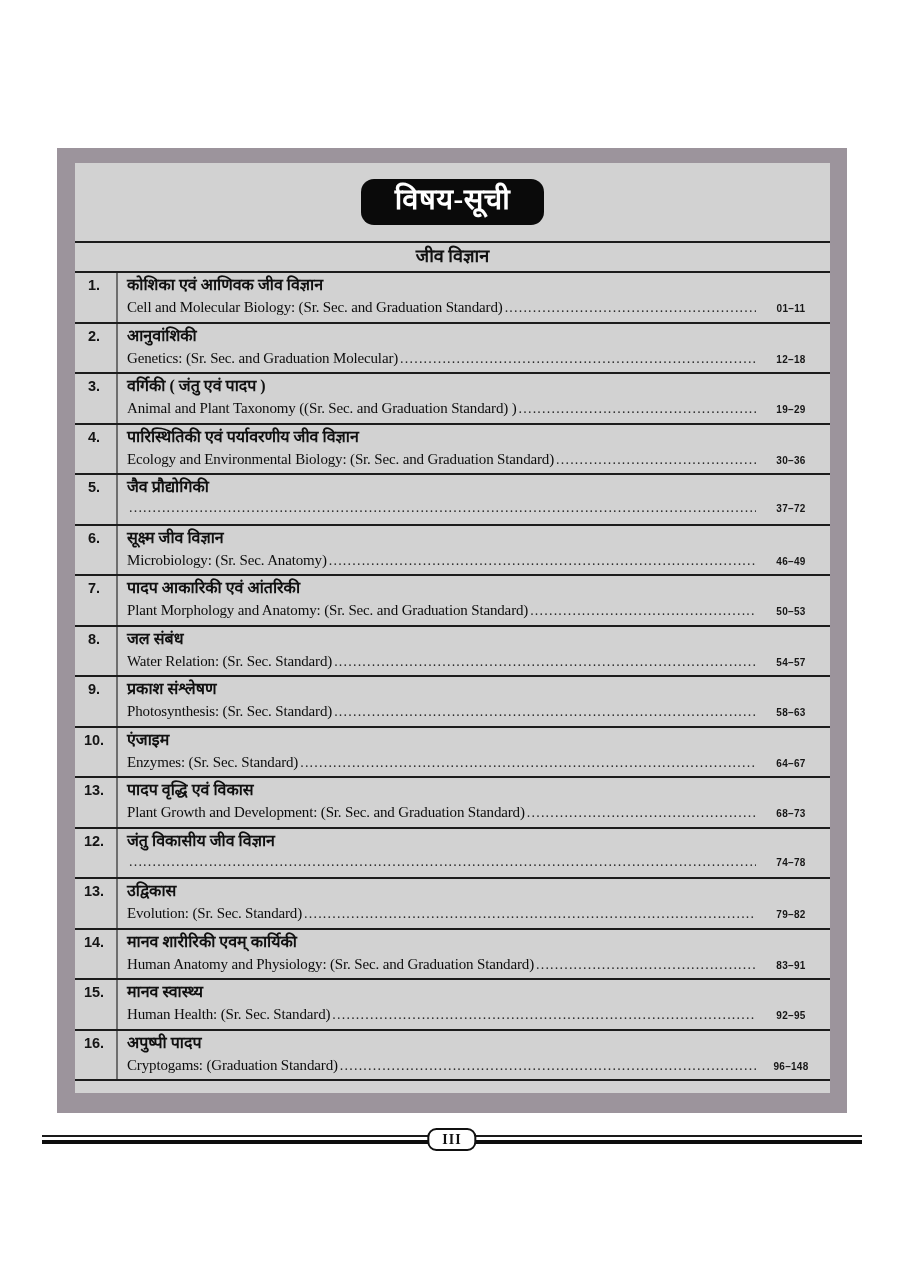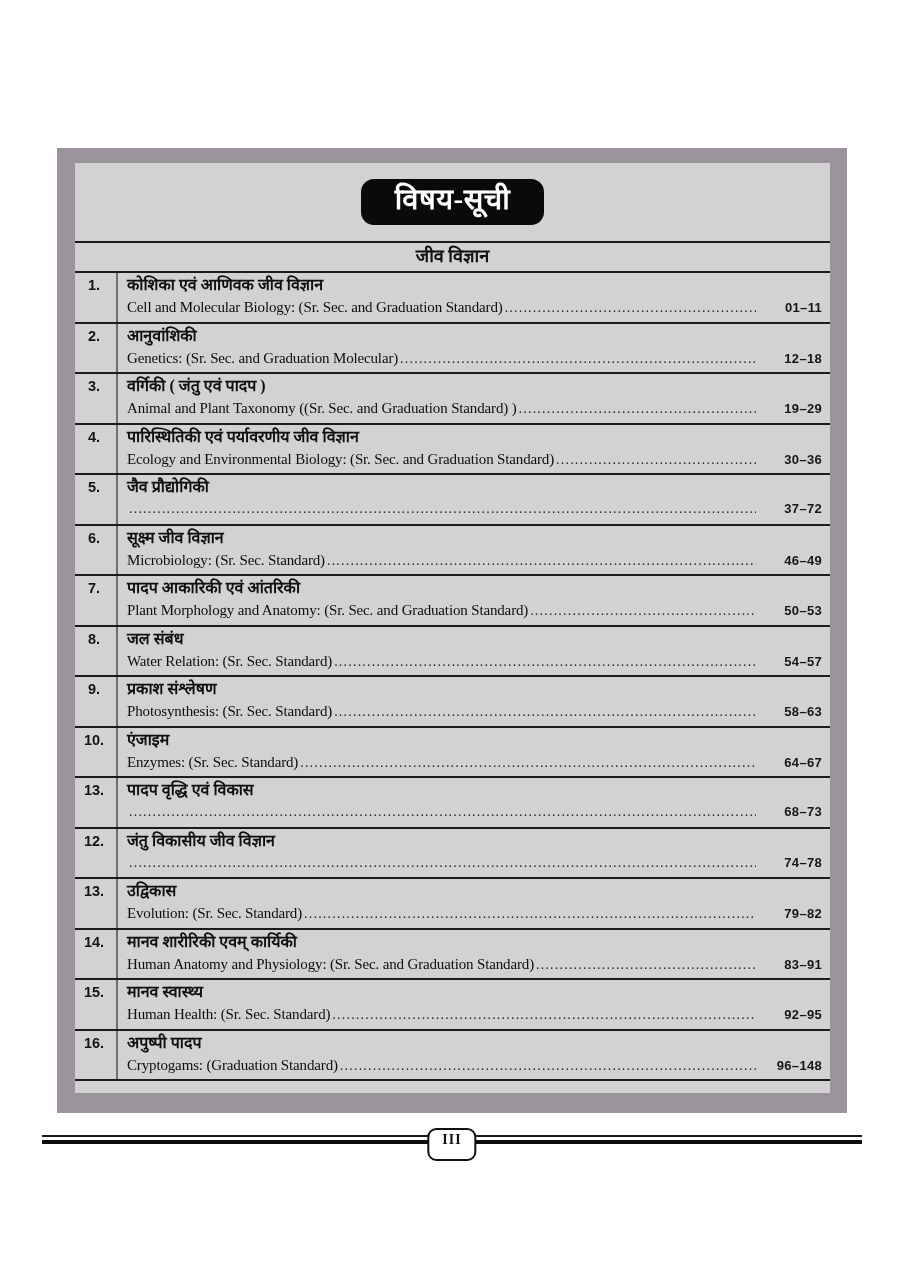--- a/index.html
+++ b/index.html
@@ -166,22 +166,22 @@
     margin: 0 4px 0 2px;
     font-size: 14px;
     color: #2a2a2a;
     letter-spacing: 1.2px;
     line-height: 1;
     font-family: "Liberation Serif", "DejaVu Serif", serif;
   }
   .pageno {
     flex: 0 0 auto;
     width: 62px;
-    text-align: right;
-    font-size: 13px;
+    text-align: center;
+    font-size: 10px;
     font-weight: bold;
     color: #161616;
     font-family: "Liberation Sans", "DejaVu Sans", sans-serif;
     letter-spacing: 0.3px;
   }
 
   
   .footer {
     position: absolute;
     left: 42px;
@@ -206,21 +206,21 @@
     background: #0d0d0d;
   }
   .footer-badge {
     position: absolute;
     left: 50%;
     top: -5px;
     transform: translateX(-50%);
     background: #ffffff;
     border: 2px solid #111111;
     border-radius: 9px;
-    padding: 2px 13px 12px 13px;
+    padding: 2px 13px 2px 13px;
     font-size: 14px;
     font-weight: bold;
     color: #111111;
     font-family: "Liberation Serif", "DejaVu Serif", serif;
     letter-spacing: 1px;
     line-height: 1.1;
   }
 </style>
 </head>
 <body>
@@ -286,21 +286,21 @@
         <div class="en-line">
           <span class="leader">...................................................................................................................................................................</span>
           <span class="pageno">37–72</span>
         </div>
       </div>
       <div class="toc-row">
         <div class="num-divider"></div>
         <div class="row-num">6.</div>
         <div class="hi-title">सूक्ष्म जीव विज्ञान</div>
         <div class="en-line">
-          <span class="en-title">Microbiology: (Sr. Sec. Standard)</span>
+          <span class="en-title">Microbiology: (Sr. Sec. Anatomy)</span>
           <span class="leader">...................................................................................................................................................................</span>
           <span class="pageno">46–49</span>
         </div>
       </div>
       <div class="toc-row">
         <div class="num-divider"></div>
         <div class="row-num">7.</div>
         <div class="hi-title">पादप आकारिकी एवं आंतरिकी</div>
         <div class="en-line">
           <span class="en-title">Plant Morphology and Anatomy: (Sr. Sec. and Graduation Standard)</span>
@@ -336,20 +336,21 @@
           <span class="en-title">Enzymes: (Sr. Sec. Standard)</span>
           <span class="leader">...................................................................................................................................................................</span>
           <span class="pageno">64–67</span>
         </div>
       </div>
       <div class="toc-row">
         <div class="num-divider"></div>
         <div class="row-num">13.</div>
         <div class="hi-title">पादप वृद्धि एवं विकास</div>
         <div class="en-line">
+          <span class="en-title">Plant Growth and Development: (Sr. Sec. and Graduation Standard)</span>
           <span class="leader">...................................................................................................................................................................</span>
           <span class="pageno">68–73</span>
         </div>
       </div>
       <div class="toc-row">
         <div class="num-divider"></div>
         <div class="row-num">12.</div>
         <div class="hi-title">जंतु विकासीय जीव विज्ञान</div>
         <div class="en-line">
           <span class="leader">...................................................................................................................................................................</span>

